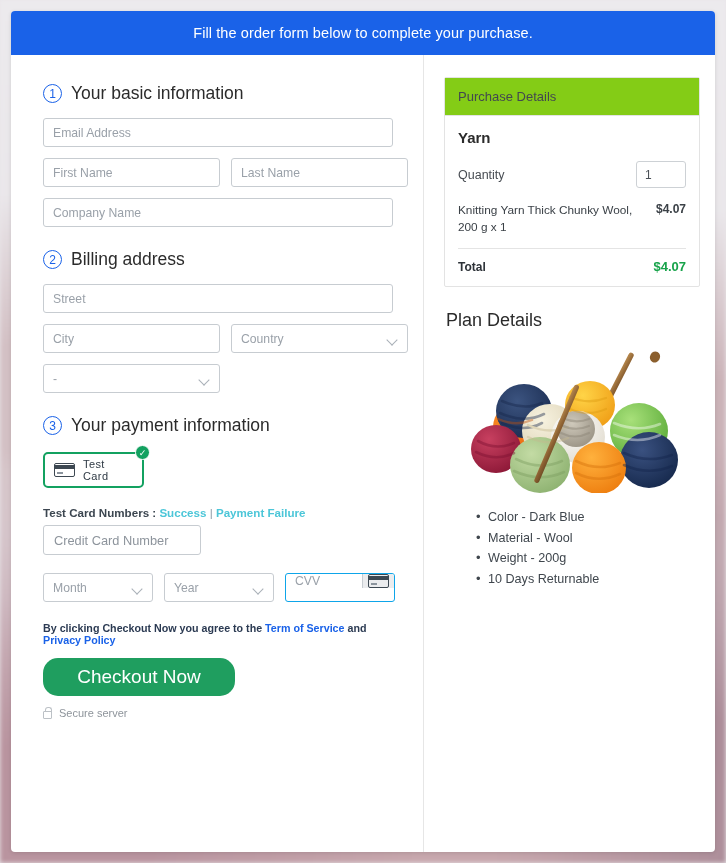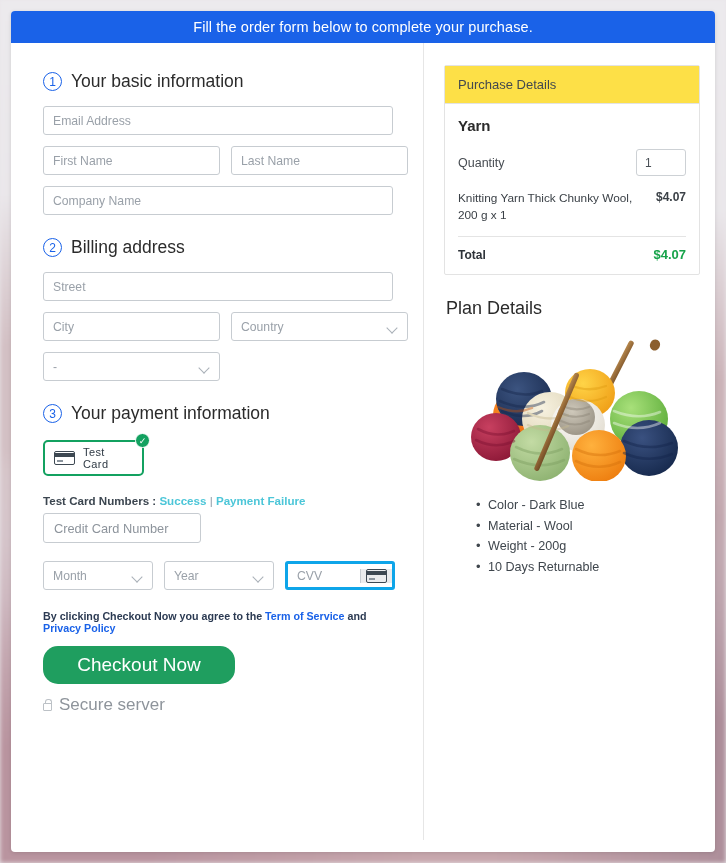--- a/index.html
+++ b/index.html
@@ -30,21 +30,21 @@
   .card {
     position: absolute;
     left: 11px; top: 11px;
     width: 704px; height: 841px;
     background: #ffffff;
     border-radius: 4px;
     overflow: hidden;
     box-shadow: 0 1px 4px rgba(0,0,0,.12);
   }
   .banner {
-    height: 32px;
+    height: 44px;
     background: #1a62e8;
     color: #ffffff;
     display: flex;
     align-items: center;
     justify-content: center;
     font-size: 14.5px;
     letter-spacing: .1px;
   }
   .body-cols {
     display: flex;
@@ -164,23 +164,23 @@
     padding: 0 10px;
     font-size: 12.8px;
     color: #8d949c;
   }
 
   .exp-row { display: flex; gap: 11px; margin: 18px 12px 0 12px; }
   .exp-fld { width: 110px; flex: 0 0 110px; position: relative; }
   .cvv-wrap {
     width: 110px; flex: 0 0 110px;
     height: 29px;
-    border: 3px solid #0ea5e9;
+    border: 1px solid #0ea5e9;
     border-radius: 3px;
-    display: flex; align-items: center; overflow: hidden;
+    display: flex; align-items: flex-start; overflow: hidden;
   }
   .cvv-input {
     flex: 1 1 auto;
     display: flex; align-items: center;
     padding: 0 9px;
     font-size: 12.2px; color: #9aa1a9;
   }
   .cvv-icon {
     width: 32px; flex: 0 0 32px;
     background: #ebecee;
@@ -204,21 +204,21 @@
     color: #ffffff;
     font-size: 19px;
     font-family: "Liberation Sans", sans-serif;
     cursor: pointer;
     display: flex; align-items: center; justify-content: center;
   }
 
   .secure {
     margin: 11px 12px 0 12px;
     display: flex; align-items: center; gap: 7px;
-    font-size: 17px; color: #8e949b;
+    font-size: 11px; color: #8e949b;
   }
   .lock {
     width: 9px; height: 8px;
     border: 1.3px solid #bcc1c6;
     border-radius: 1px;
     position: relative; margin-top: 3px;
   }
   .lock::before {
     content: ""; position: absolute;
     left: 1.2px; top: -5px;
@@ -234,21 +234,21 @@
     font-weight: 600;
   }
 
   
   .purchase-box {
     border: 1px solid #e3e3e3;
     border-radius: 2px;
     background: #fff;
   }
   .purchase-head {
-    background: #fde047;
+    background: #84cc16;
     border-bottom: 1px solid #e3e3e3;
     padding: 11px 13px;
     font-size: 13px;
     color: #43494f;
   }
   .purchase-body { padding: 13px 13px 12px 13px; }
   .prod-name { font-size: 15px; font-weight: 700; color: #2b2b2b; margin-bottom: 15px; }
   .qty-row {
     display: flex; align-items: center; justify-content: space-between;
     margin-bottom: 14px;

